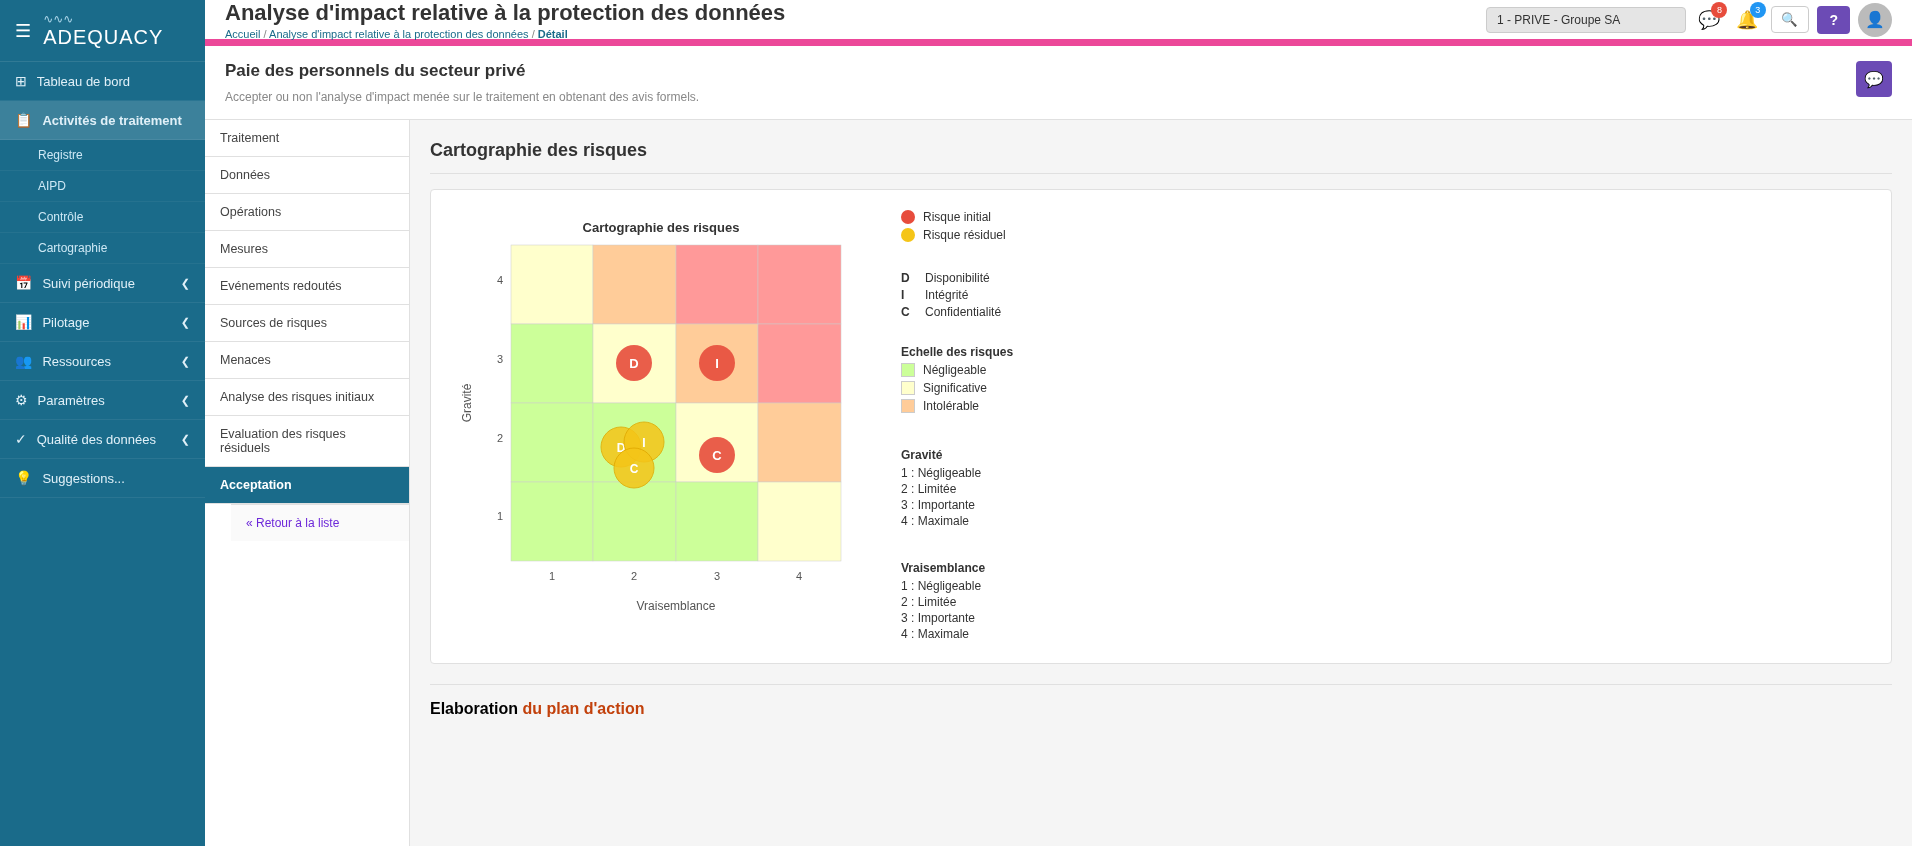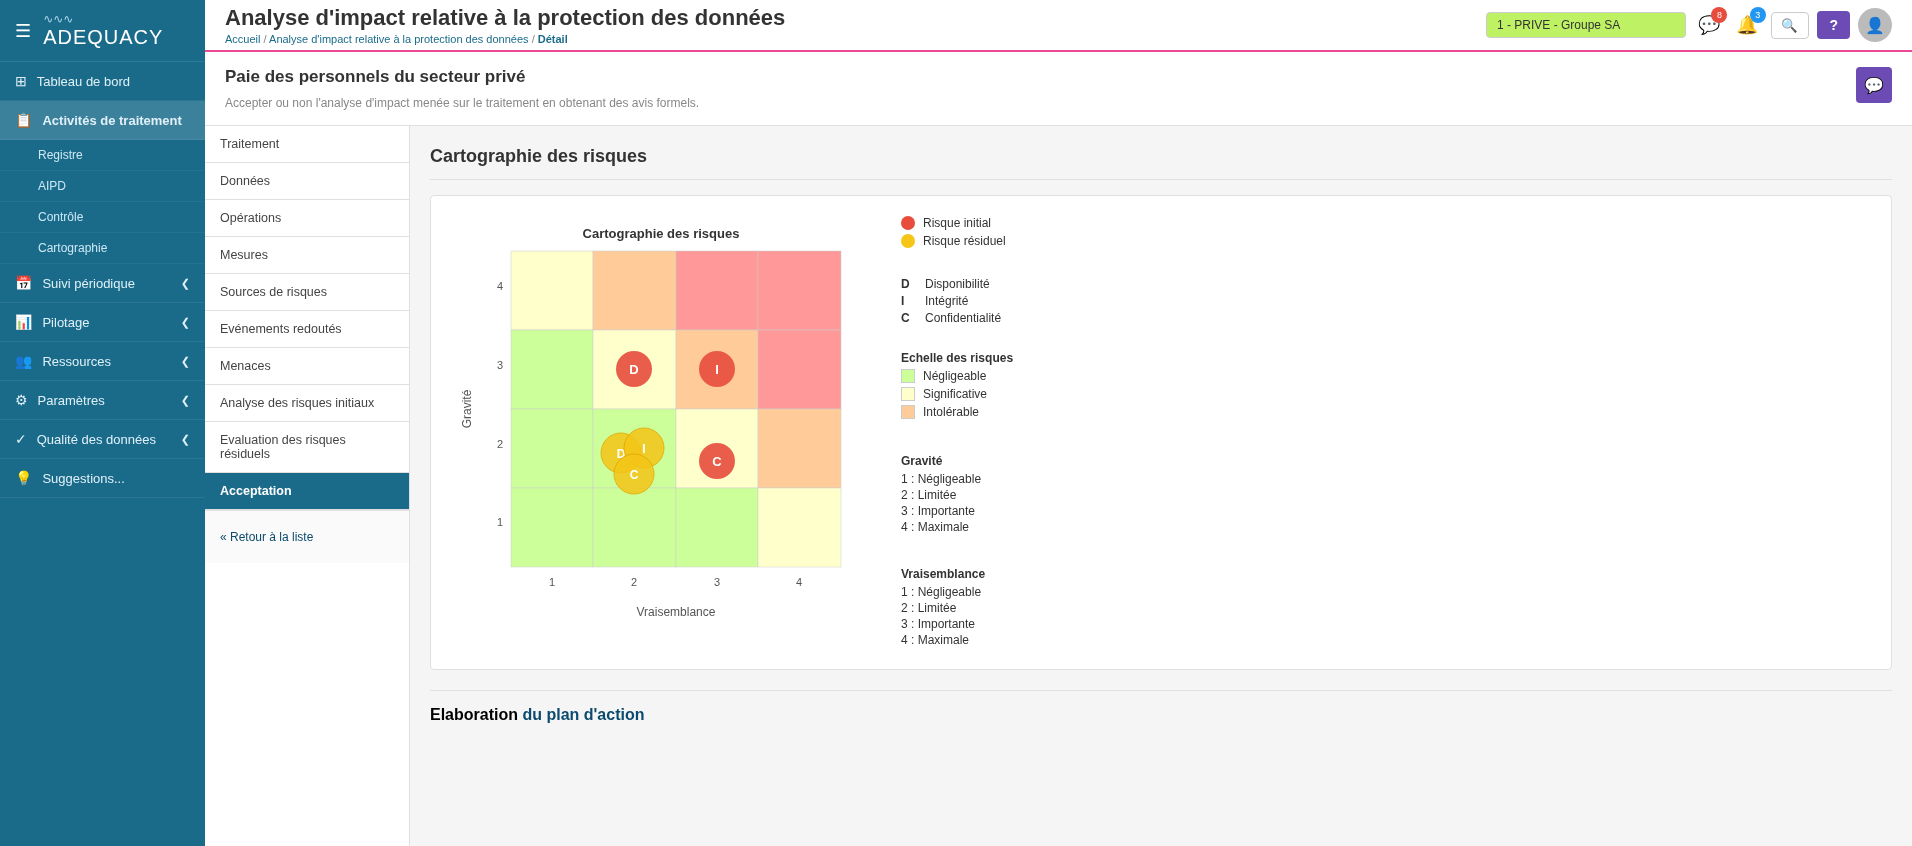--- a/index.html
+++ b/index.html
@@ -68,25 +68,25 @@
       flex: 1;
       display: flex;
       flex-direction: column;
       background: #f5f5f5;
       overflow: hidden;
     }
 
     
     .topbar {
       background: #fff;
-      border-bottom: 2px solid #ec4899;
+      border-bottom: 7px solid #ec4899;
       padding: 0 20px;
       display: flex;
       align-items: center;
-      height: 52px;
+      height: 46px;
       gap: 20px;
     }
     .page-title-area { flex: 1; }
     .page-title {
       font-size: 22px;
       font-weight: 600;
       color: #333;
     }
     .breadcrumb {
       font-size: 11px;
@@ -101,21 +101,21 @@
       align-items: center;
       gap: 8px;
     }
     .company-selector {
       border: 1px solid #ccc;
       border-radius: 4px;
       padding: 5px 10px;
       font-size: 12px;
       color: #333;
       min-width: 200px;
-      background: #bef264;
+      background: #e5e5e5;
     }
     .icon-btn {
       position: relative;
       background: none;
       border: none;
       cursor: pointer;
       font-size: 18px;
       color: #555;
       padding: 4px;
     }
@@ -219,26 +219,27 @@
       cursor: pointer;
       color: #444;
       font-size: 12.5px;
     }
     .left-nav-item.active {
       background: #1a6b8a;
       color: #fff;
       font-weight: 600;
     }
     .left-nav-back {
-      padding: 19px 15px;
-      color: #0c4a6e;
+      padding: 11px 15px;
+      color: #6d28d9;
       font-size: 12px;
       cursor: pointer;
       border-top: 1px solid #e0e0e0;
       background: #fafafa;
+      margin-left: 26px;
     }
 
     
     .chart-area {
       flex: 1;
       padding: 20px;
       background: #f5f5f5;
       overflow-y: auto;
     }
     .chart-title {
@@ -418,22 +419,22 @@
     <button class="chat-btn">💬</button>
   </div>
 
   <div class="body-layout">
 
     <div class="left-nav">
       <div class="left-nav-item">Traitement</div>
       <div class="left-nav-item">Données</div>
       <div class="left-nav-item">Opérations</div>
       <div class="left-nav-item">Mesures</div>
+      <div class="left-nav-item">Evénements redoutés</div>
       <div class="left-nav-item">Sources de risques</div>
-      <div class="left-nav-item">Evénements redoutés</div>
       <div class="left-nav-item">Menaces</div>
       <div class="left-nav-item">Analyse des risques initiaux</div>
       <div class="left-nav-item">Evaluation des risques résiduels</div>
       <div class="left-nav-item active">Acceptation</div>
       <div class="left-nav-back">« Retour à la liste</div>
     </div>
 
     <div class="chart-area">
       <div class="chart-title">Cartographie des risques</div>
 
@@ -555,18 +556,18 @@
             <div style="font-size:12px;margin-bottom:2px;">1 : Négligeable</div>
             <div style="font-size:12px;margin-bottom:2px;">2 : Limitée</div>
             <div style="font-size:12px;margin-bottom:2px;">3 : Importante</div>
             <div style="font-size:12px;margin-bottom:2px;">4 : Maximale</div>
           </div>
         </div>
       </div>
 
       <div class="elaboration-section">
         <div class="elaboration-title">
-          <span>Elaboration </span><span style="color:#0c4a6e;text-align:center;">du plan d'action</span>
+          <span>Elaboration </span><span style="color:#c2410c;text-align:center;">du plan d'action</span>
         </div>
       </div>
     </div>
   </div>
 </div>
 
 </body></html>

